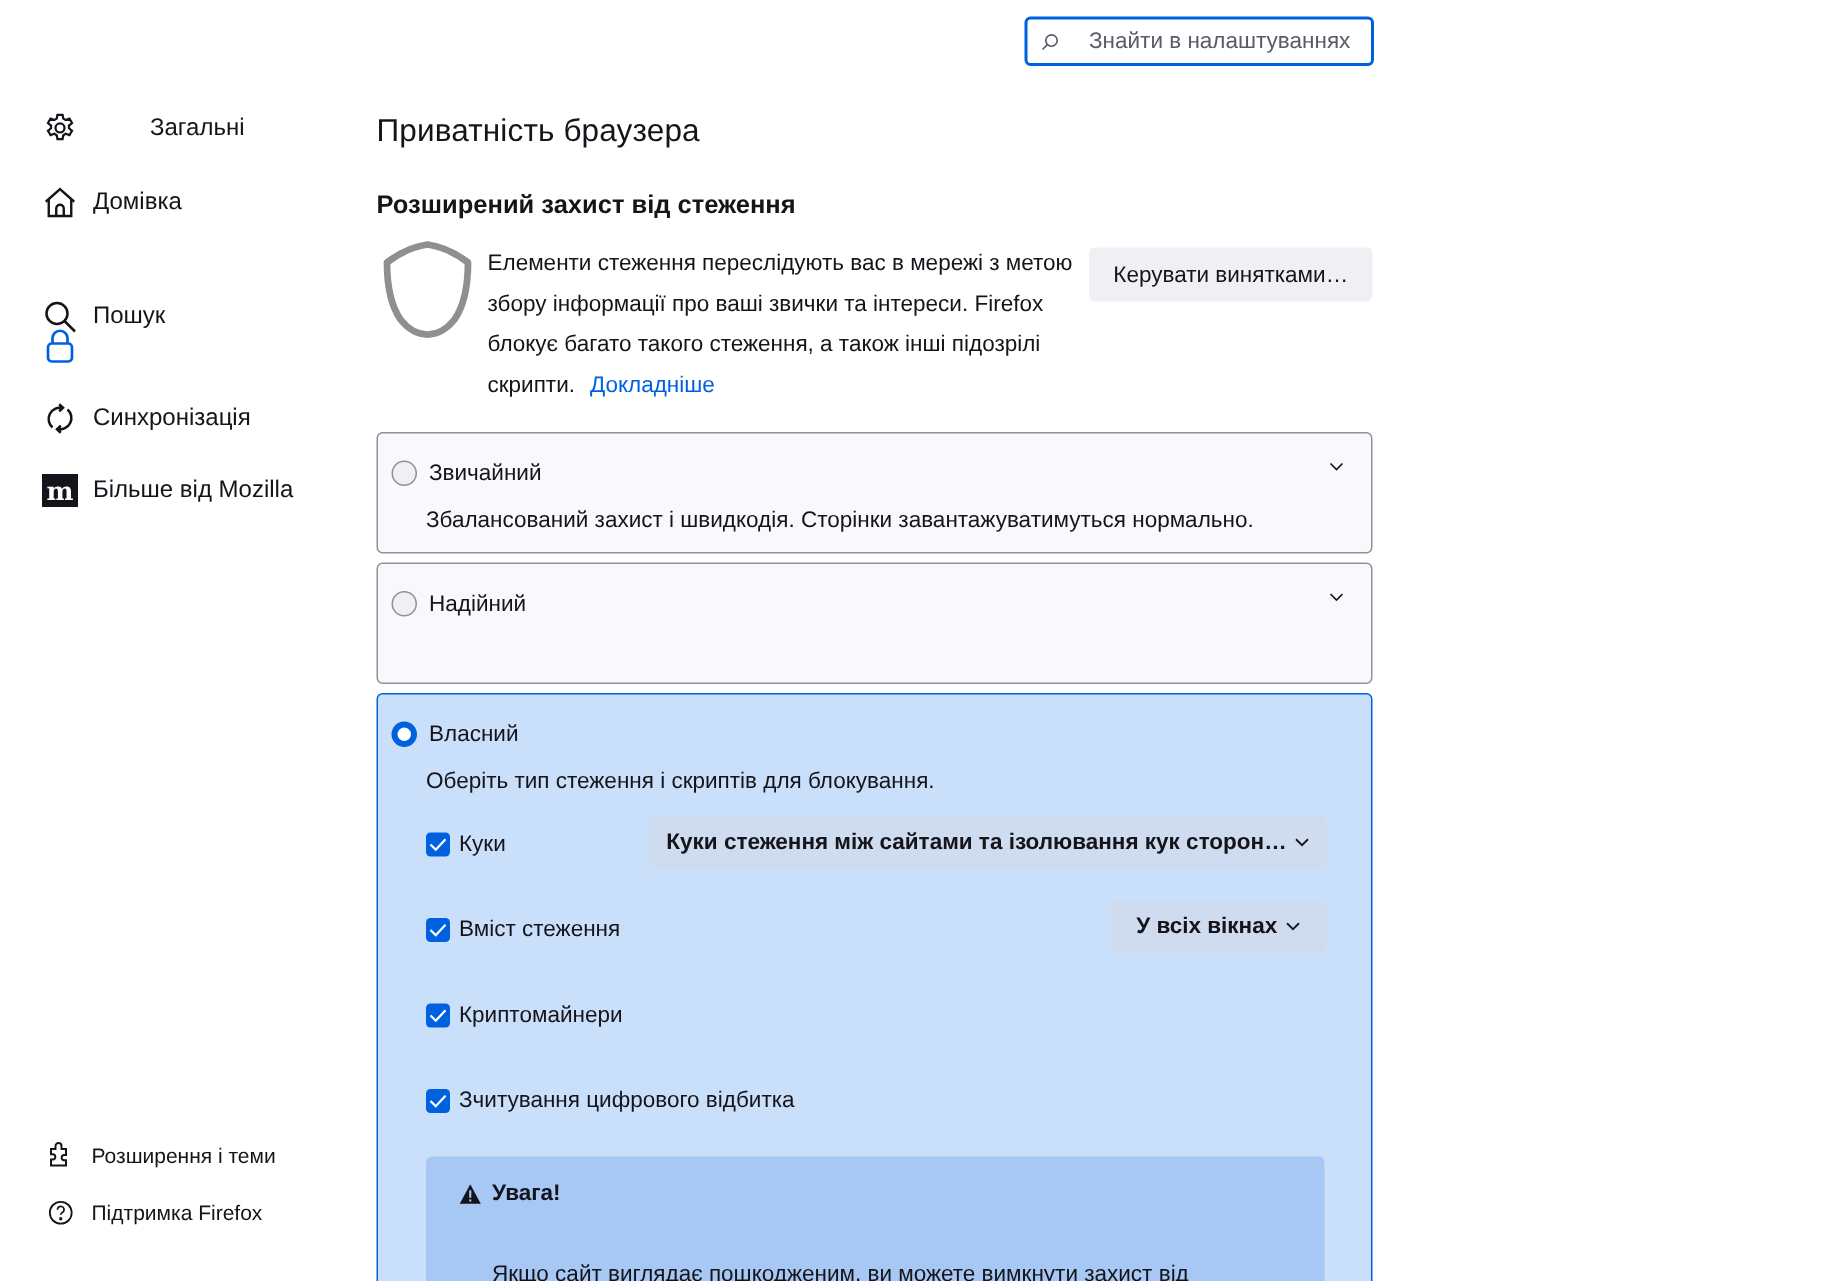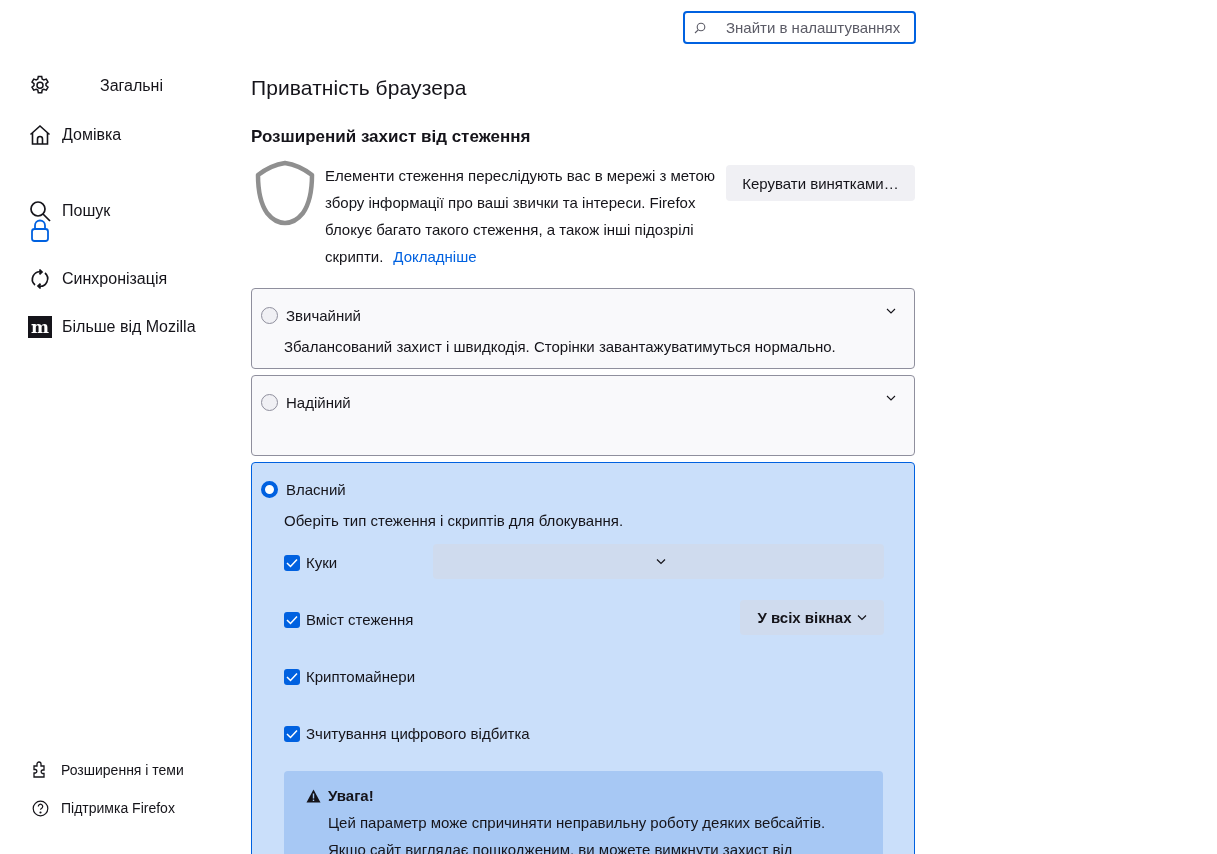--- a/index.html
+++ b/index.html
@@ -200,20 +200,21 @@
 
     <label class="chk-row" style="top:91px;">
       <span class="chk">
           <svg width="12" height="10" viewBox="0 0 12 10">
             <path d="M1 5l3.5 3.5L11 1.5" fill="none" stroke="#fff" stroke-width="1.5"></path>
           </svg>
         </span>
       <span class="chk-label">Куки</span>
     </label>
     <button class="dropdown" style="left:181px; top:81px; width:451px;">
+      <span>Куки стеження між сайтами та ізолювання кук сторон…</span>
       <svg class="dd-chev" width="10" height="7" viewBox="0 0 10 7">
           <path d="M1 1.5l4 4 4-4" fill="none" stroke="#15141a" stroke-width="1.2"></path>
         </svg>
     </button>
 
     <label class="chk-row" style="top:148px;">
       <span class="chk">
           <svg width="12" height="10" viewBox="0 0 12 10">
             <path d="M1 5l3.5 3.5L11 1.5" fill="none" stroke="#fff" stroke-width="1.5"></path>
           </svg>
@@ -247,17 +248,16 @@
 
     <div class="warning">
       <div class="warn-title">
         <svg width="15" height="14" viewBox="0 0 15 14">
             <path d="M7.5 0.5L14.5 13.5H0.5Z" fill="#15141a"></path>
             <rect x="6.8" y="4.5" width="1.4" height="5" fill="#a7c8f4"></rect>
             <rect x="6.8" y="10.6" width="1.4" height="1.4" fill="#a7c8f4"></rect>
           </svg>
         <span>Увага!</span>
       </div>
-      <p class="warn-line" style="top:43px;">Цей параметр може спричиняти неправильну роботу деяких вебсайтів.</p>
       <p class="warn-line" style="top:70px;">Якщо сайт виглядає пошкодженим, ви можете вимкнути захист від</p>
     </div>
   </section>
 </main>
 
 </body></html>

